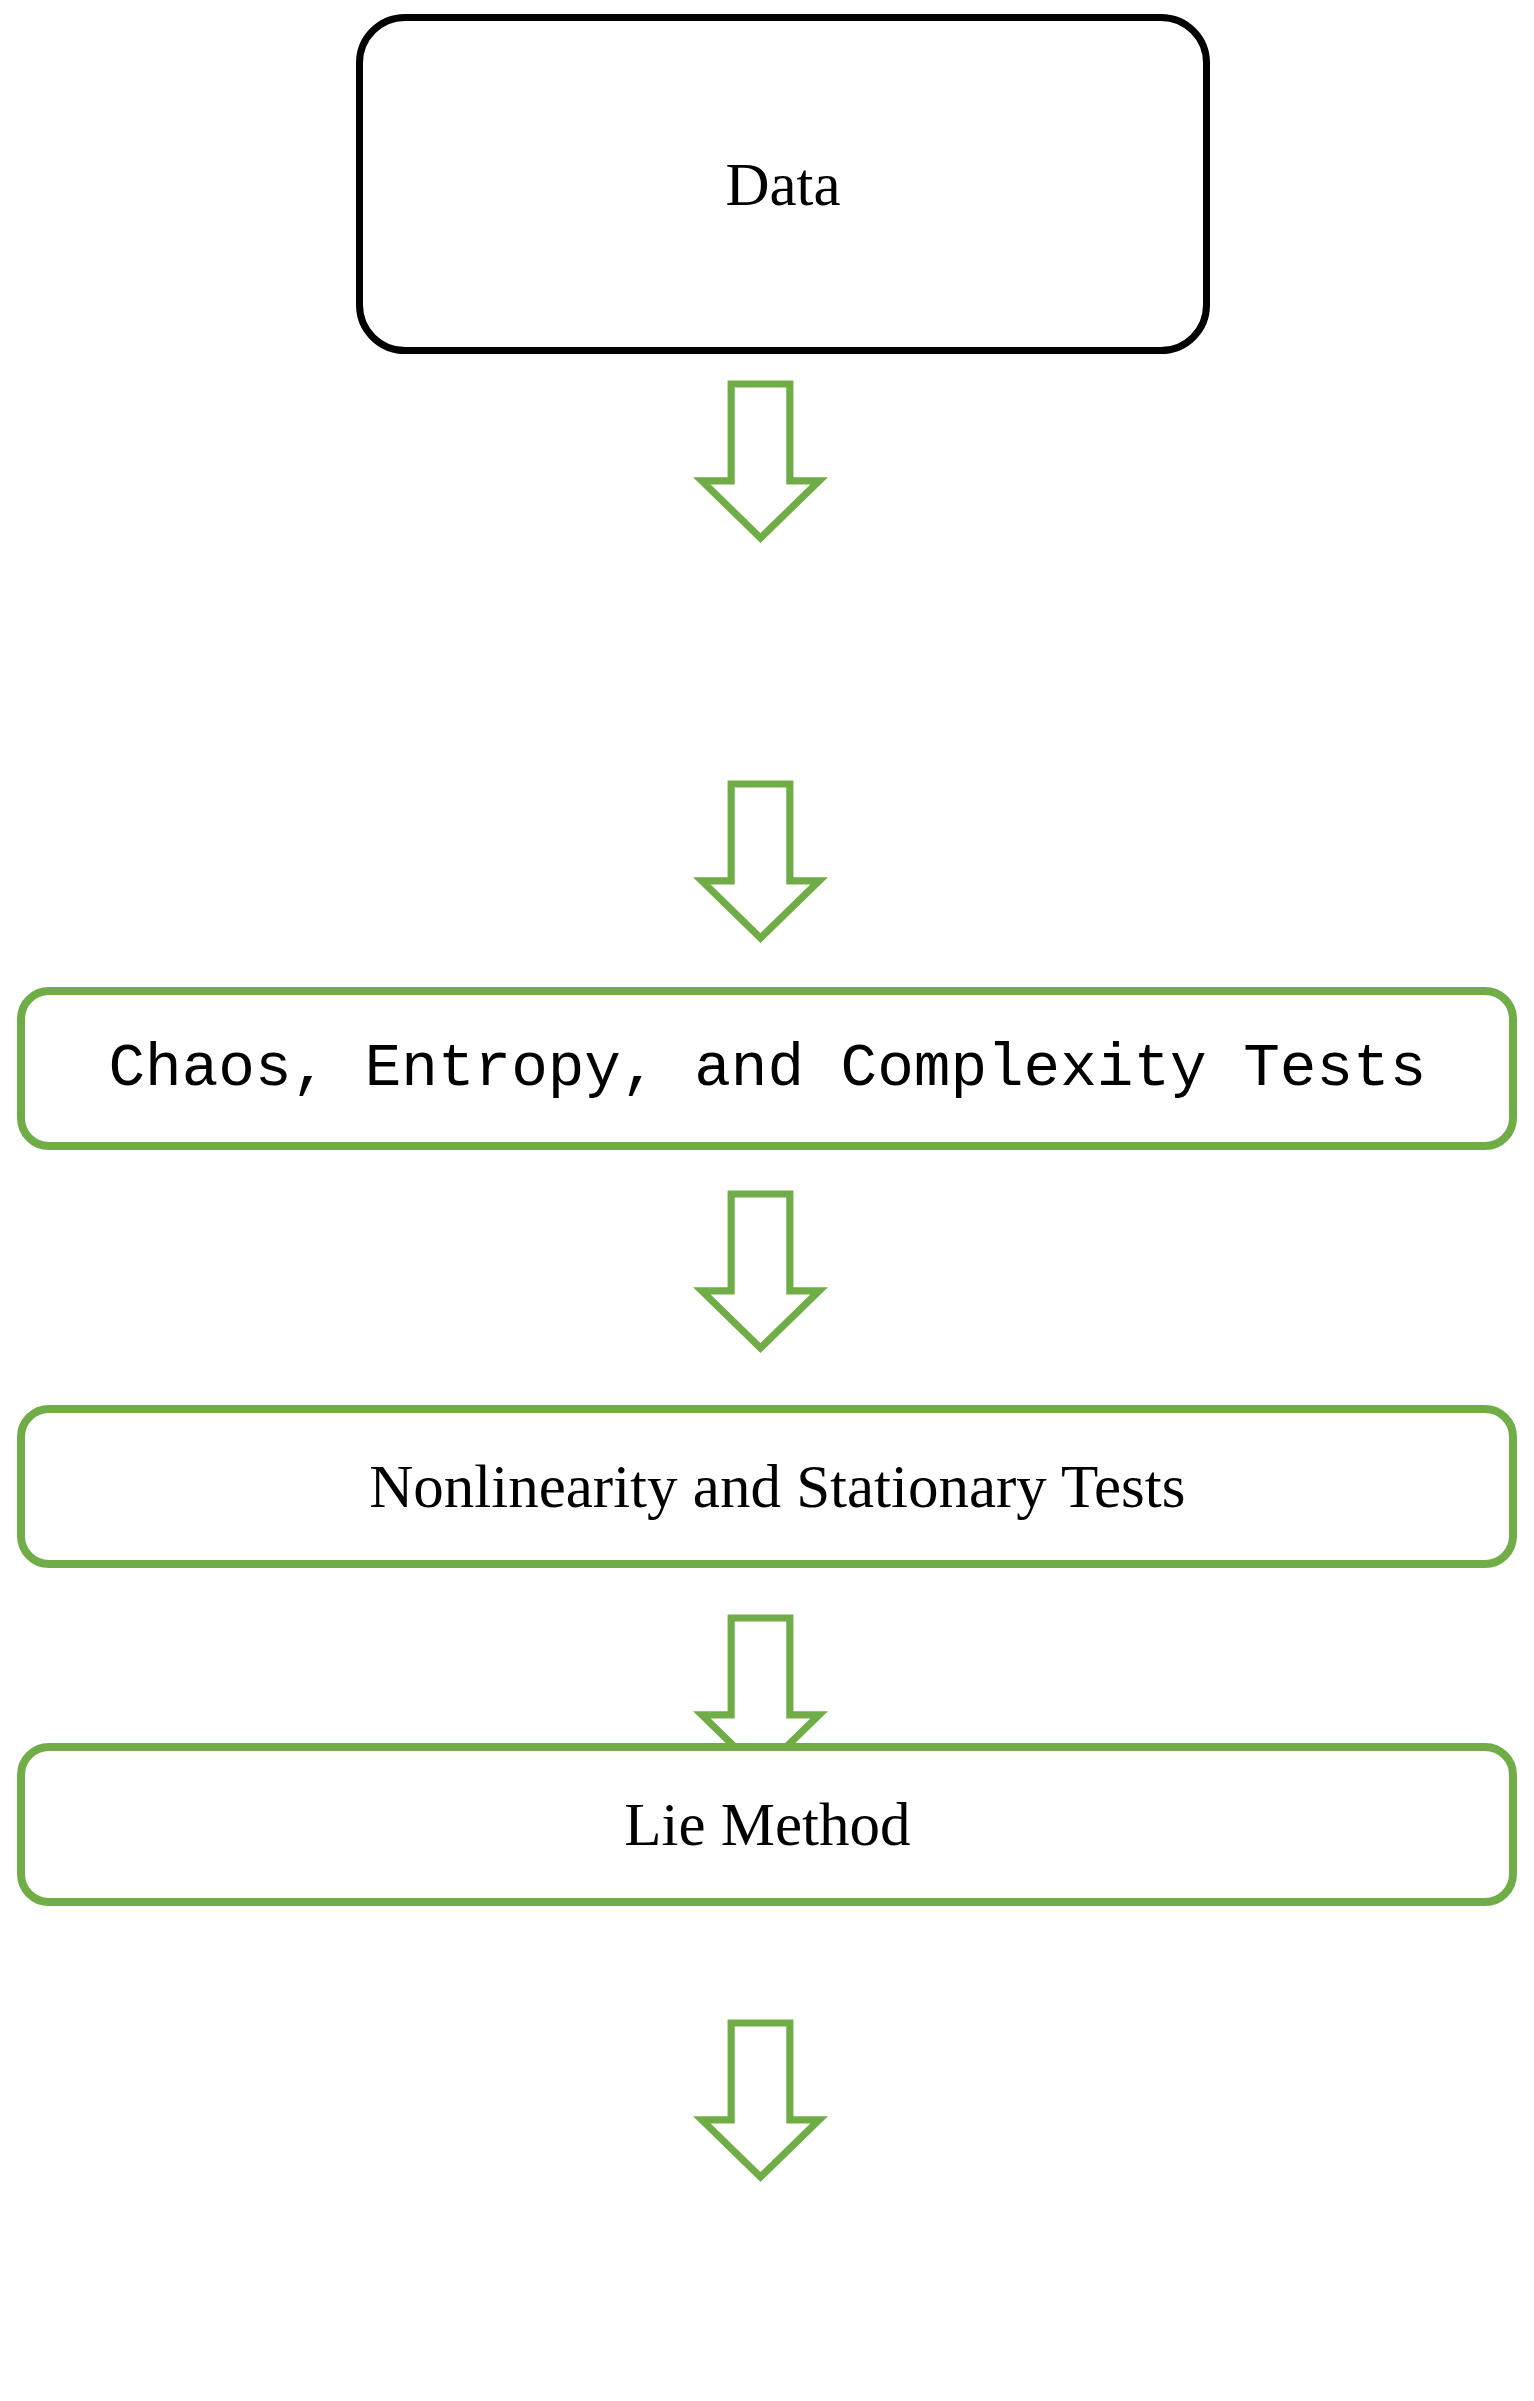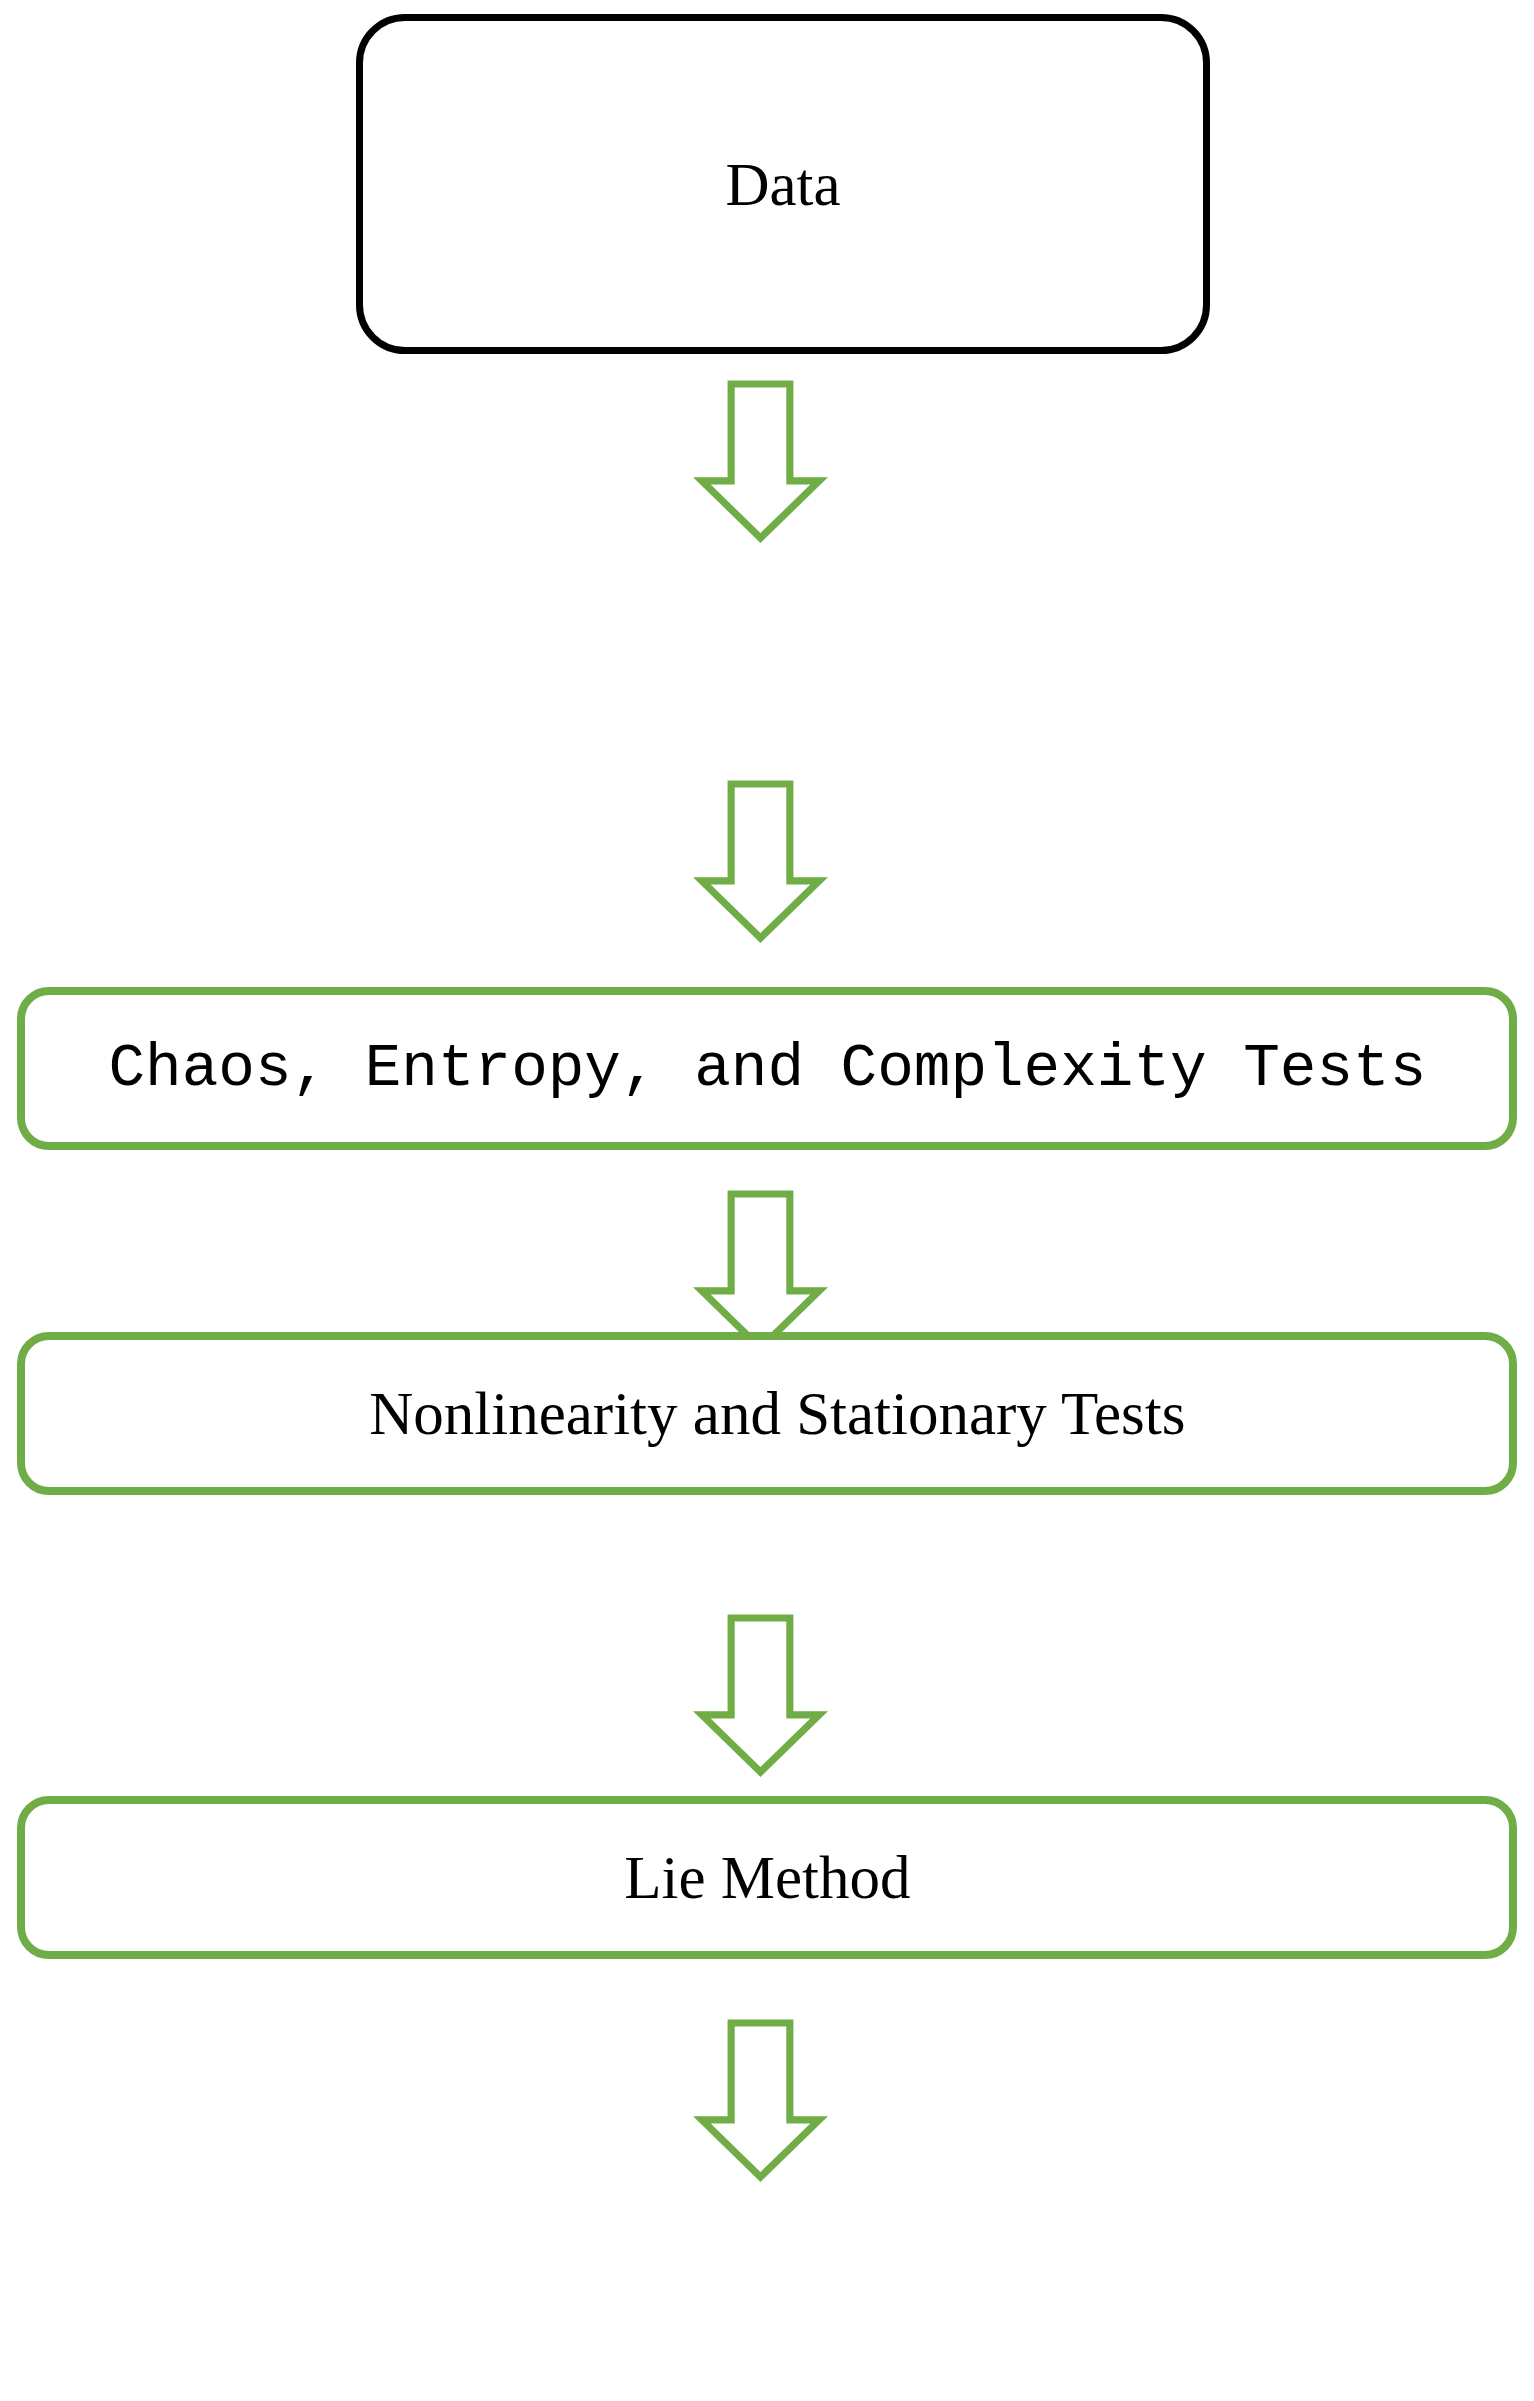--- a/index.html
+++ b/index.html
@@ -34,22 +34,22 @@
   }
   .node-green {
     left: 17.4px;
     width: 1500px;
     height: 163px;
     border: 8.7px solid var(--accent, #70AD47);
     border-radius: 32px;
   }
   #node-1 { top: 591px; }
   #node-2 { top: 987px; font-family: Liberation Mono, monospace; }
-  #node-3 { top: 1332px; padding-left: 20px; }
-  #node-4 { top: 1796px; }
+  #node-3 { top: 1405px; padding-left: 20px; }
+  #node-4 { top: 1743px; }
 
   .arrow {
     position: absolute;
     left: 701px;
     width: 119px;
     height: 162px;
   }
   #arrow-0 { top: 380px; }
   #arrow-1 { top: 780px; }
   #arrow-2 { top: 1190px; }

